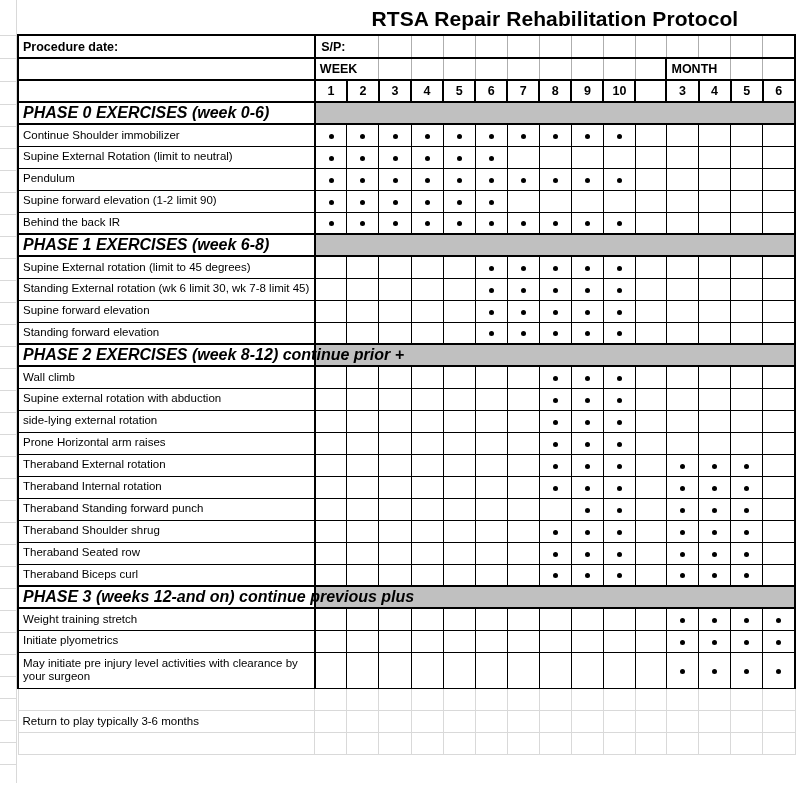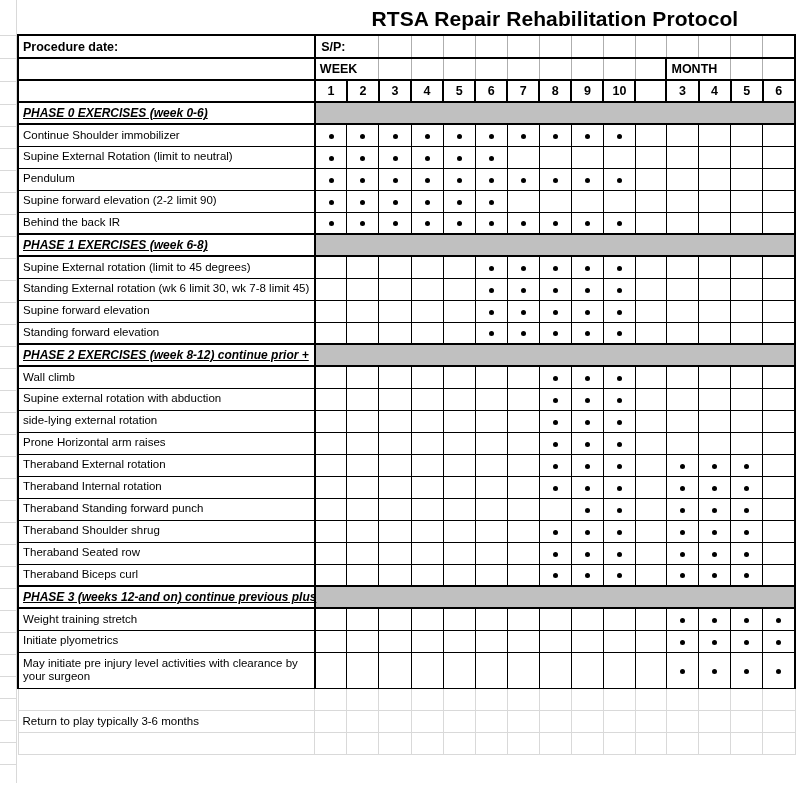--- a/index.html
+++ b/index.html
@@ -127,25 +127,24 @@
   }
   .numhdr-blank {
     border: 1px solid #aeaeae !important;
   }
 
   
   .phase-label {
     border: 2px solid #000 !important;
     font-style: italic;
     font-weight: bold;
-    font-size: 12px;
+    font-size: 16px;
     padding-left: 4px !important;
     height: 22px !important;
     white-space: nowrap;
-    text-decoration: underline;
   }
   .phase-fill {
     background: #c0c0c0 !important;
     border-top: 2px solid #000 !important;
     border-bottom: 2px solid #000 !important;
     border-left: none !important;
     border-right: 2px solid #000 !important;
   }
 
   
@@ -361,21 +360,21 @@
           <td class="ex-cell"><span class="dot"></span></td>
           <td class="ex-cell"><span class="dot"></span></td>
           <td class="ex-cell"><span class="dot"></span></td>
           <td class="ex-cell"></td>
           <td class="ex-cell"></td>
           <td class="ex-cell"></td>
           <td class="ex-cell"></td>
           <td class="ex-cell-last"></td>
         </tr>
         <tr>
-          <td class="ex-label">Supine forward elevation (2-2 limit 90)</td>
+          <td class="ex-label">Supine forward elevation (1-2 limit 90)</td>
           <td class="ex-cell"><span class="dot"></span></td>
           <td class="ex-cell"><span class="dot"></span></td>
           <td class="ex-cell"><span class="dot"></span></td>
           <td class="ex-cell"><span class="dot"></span></td>
           <td class="ex-cell"><span class="dot"></span></td>
           <td class="ex-cell"><span class="dot"></span></td>
           <td class="ex-cell"></td>
           <td class="ex-cell"></td>
           <td class="ex-cell"></td>
           <td class="ex-cell"></td>

